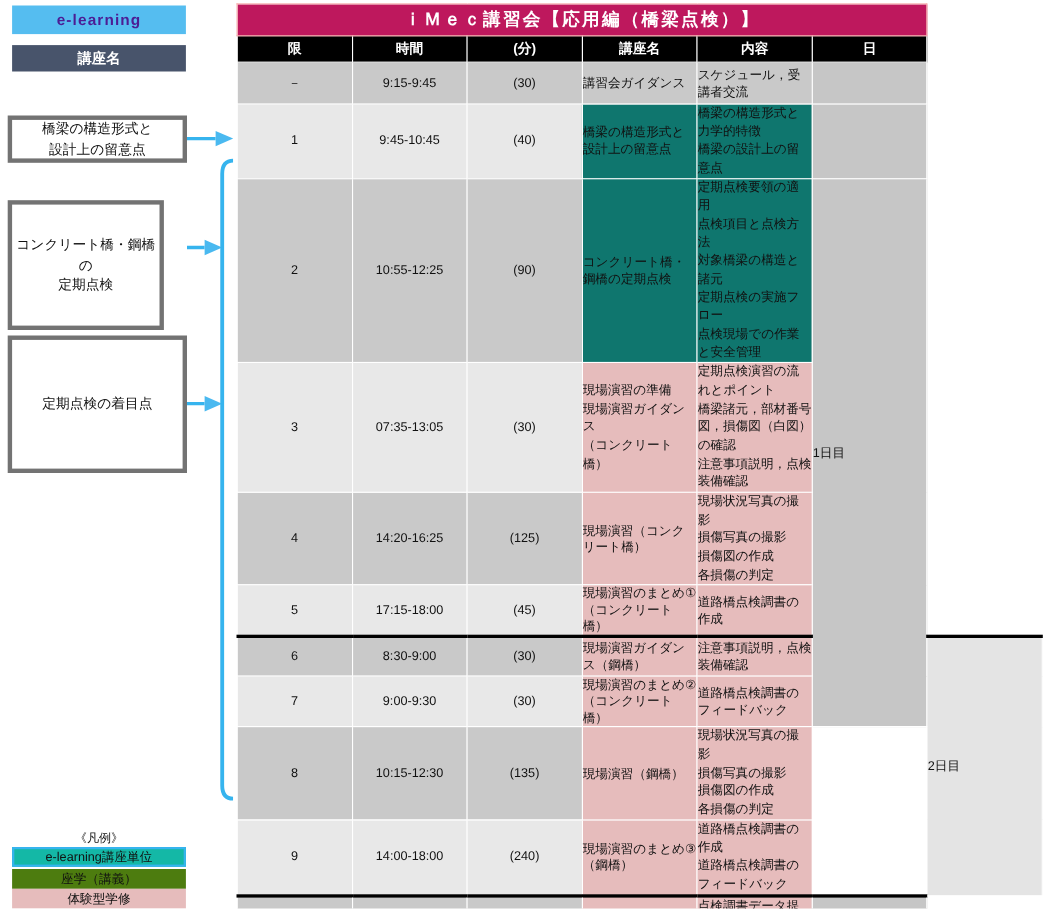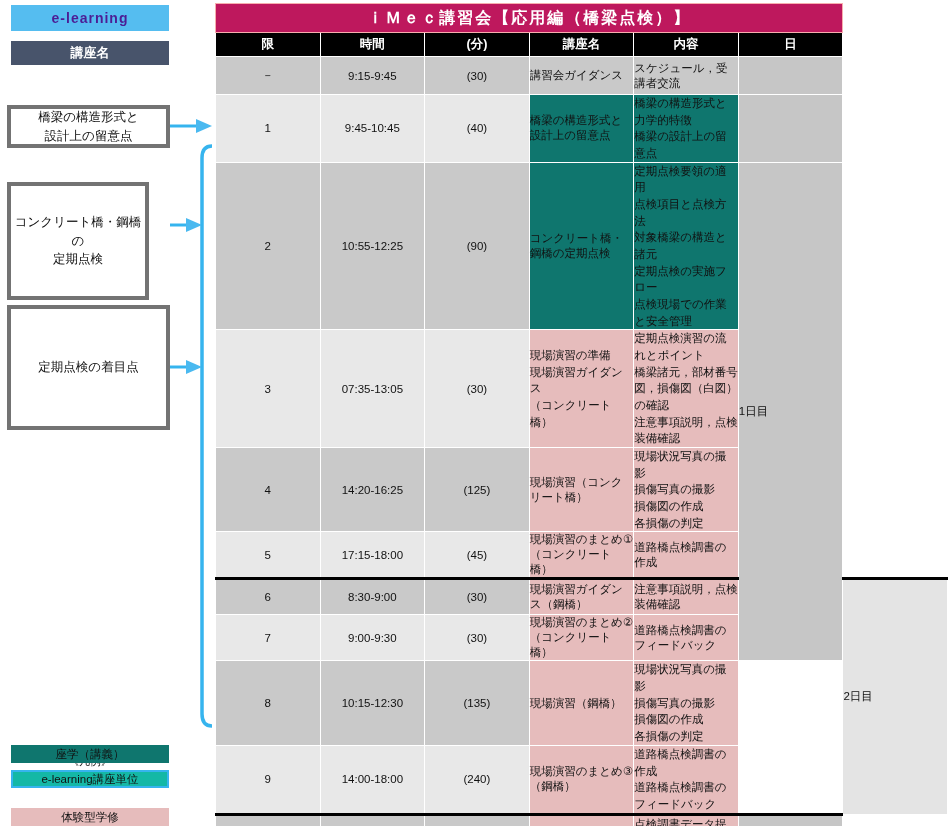--- a/index.html
+++ b/index.html
@@ -82,21 +82,21 @@
     position: absolute;
     left: 11px;
     width: 158px; height: 18px;
     display: flex;
     align-items: center;
     justify-content: center;
     font-size: 11.5px;
     color: #111;
   }
   .legend-elearn { top: 770px; background: #14b8a6; border: 2px solid #36b4ee; }
-  .legend-lecture { top: 745px; background: #0f766e; }
+  .legend-lecture { top: 790px; background: #4d7c0f; }
   .legend-hands { top: 808px; background: #e6bcbc; }
 
   
   .connectors {
     position: absolute;
     left: 0; top: 0;
     width: 212px; height: 826px;
     pointer-events: none;
   }
 

